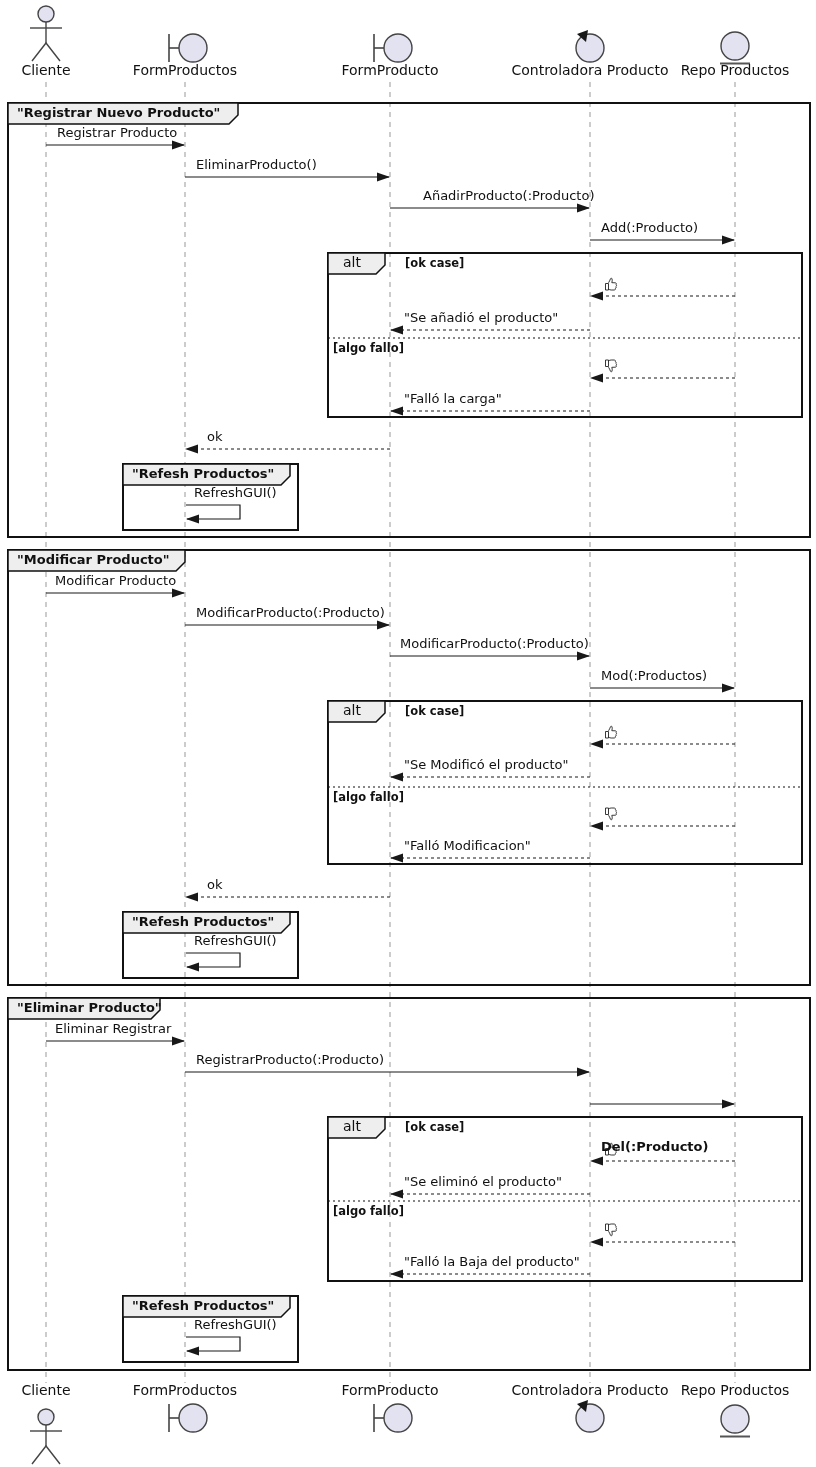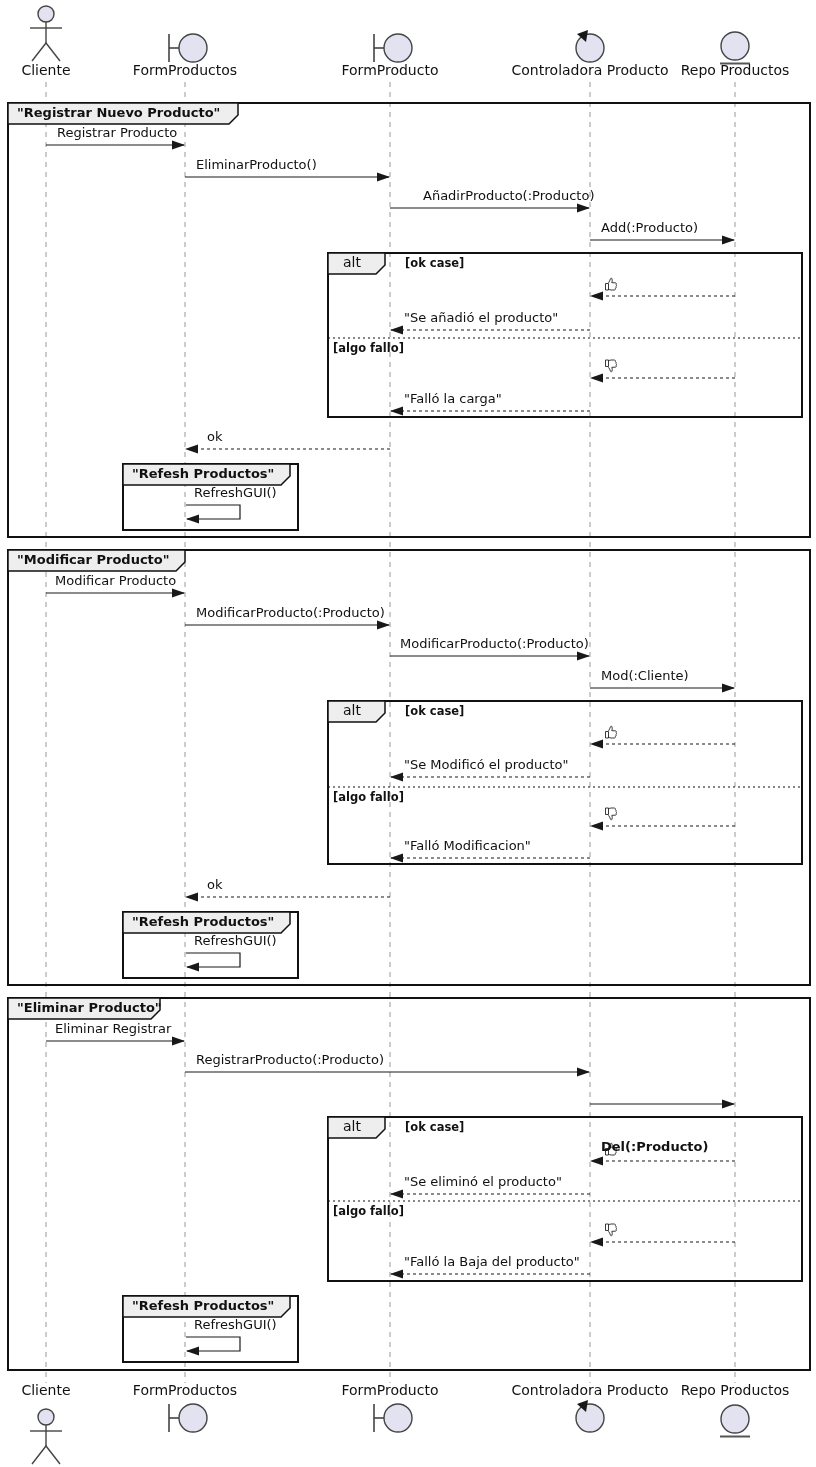--- a/index.html
+++ b/index.html
@@ -179,21 +179,21 @@
       <div class="lbl msg" style="left: 196px; top: 158px;">EliminarProducto()</div>
       <div class="lbl msg" style="left: 423px; top: 189px;">AñadirProducto(:Producto)</div>
       <div class="lbl msg" style="left: 601px; top: 221px;">Add(:Producto)</div>
       <div class="lbl msg" style="left: 404px; top: 311px;">"Se añadió el producto"</div>
       <div class="lbl msg" style="left: 404px; top: 392px;">"Falló la carga"</div>
       <div class="lbl msg" style="left: 207px; top: 430px;">ok</div>
       <div class="lbl msg" style="left: 194px; top: 486px;">RefreshGUI()</div>
       <div class="lbl msg" style="left: 55px; top: 574px;">Modificar Producto</div>
       <div class="lbl msg" style="left: 196px; top: 606px;">ModificarProducto(:Producto)</div>
       <div class="lbl msg" style="left: 400px; top: 637px;">ModificarProducto(:Producto)</div>
-      <div class="lbl msg" style="left: 601px; top: 669px;">Mod(:Cliente)</div>
+      <div class="lbl msg" style="left: 601px; top: 669px;">Mod(:Productos)</div>
       <div class="lbl msg" style="left: 404px; top: 758px;">"Se Modificó el producto"</div>
       <div class="lbl msg" style="left: 404px; top: 839px;">"Falló Modificacion"</div>
       <div class="lbl msg" style="left: 207px; top: 878px;">ok</div>
       <div class="lbl msg" style="left: 194px; top: 934px;">RefreshGUI()</div>
       <div class="lbl msg" style="left: 55px; top: 1022px;">Eliminar Registrar</div>
       <div class="lbl msg" style="left: 196px; top: 1053px;">RegistrarProducto(:Producto)</div>
       <div class="lbl msg" style="left: 601px; top: 1140px; font-weight: bold;">Del(:Producto)</div>
       <div class="lbl msg" style="left: 404px; top: 1175px;">"Se eliminó el producto"</div>
       <div class="lbl msg" style="left: 404px; top: 1255px;">"Falló la Baja del producto"</div>
       <div class="lbl msg" style="left: 194px; top: 1318px;">RefreshGUI()</div>

